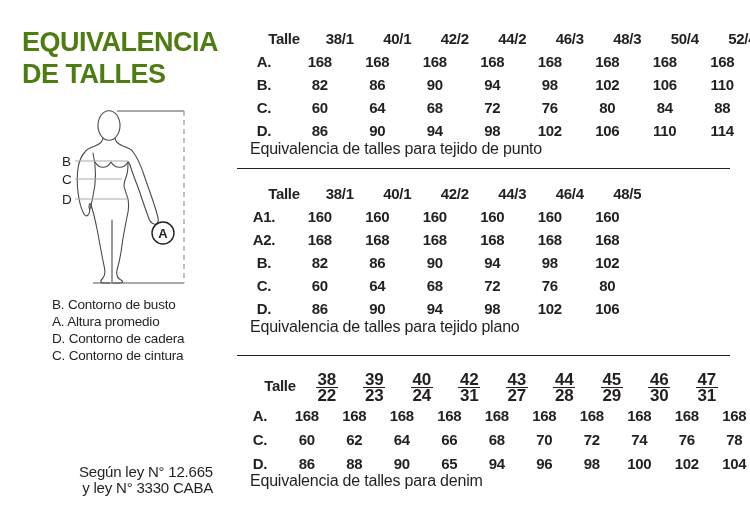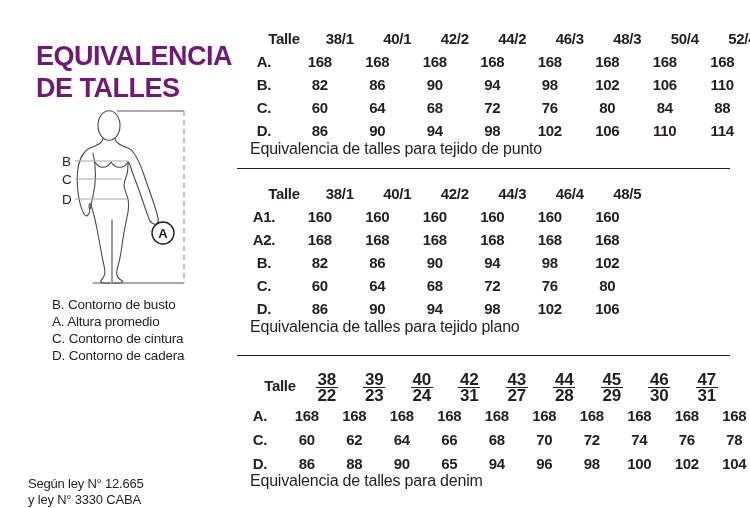--- a/index.html
+++ b/index.html
@@ -2,31 +2,31 @@
 <html><head>
 <meta charset="utf-8">
 <style>
   html,body{margin:0;padding:0;}
   .page{
     position:relative; width:750px; height:508px; background:#ffffff;
     font-family:"Liberation Sans", sans-serif; color:#231f20; overflow:hidden;
   }
   
   .title{
-    position:absolute; left:20px; top:24px; margin:16px;
-    font-size:27px; font-weight:bold; letter-spacing:-0.5px; line-height:32px; color:#701a75;
+    position:absolute; left:20px; top:24px; margin:2px;
+    font-size:27px; font-weight:bold; letter-spacing:-0.5px; line-height:32px; color:#4d7c0f;
   }
   .title span{display:block;}
   
   .figwrap{position:absolute; left:45px; top:98px; width:170px; height:205px;}
   
   .legend{position:absolute; left:52px; top:297px; font-size:13.5px; line-height:16.9px; letter-spacing:-0.2px;}
   
-  .footnote{position:absolute; left:28px; top:476px; width:185px; text-align:left;
-    font-size:13px; line-height:16px; letter-spacing:-0.2px;}
+  .footnote{position:absolute; left:28px; top:464px; width:185px; text-align:right;
+    font-size:15px; line-height:16px; letter-spacing:-0.2px;}
   
   .panel{position:absolute; left:237px; top:0; width:510px; height:508px;}
   .stable{position:absolute; left:0; letter-spacing:-0.3px;}
   .trow{display:flex; height:23px; line-height:23px;}
   .cell{text-align:center; font-size:15px; font-weight:bold; white-space:nowrap;}
   .t12 .lab{width:54px;}
   .t12 .col{width:57.5px;}
   .t3 .lab{width:46px;}
   .t3 .col{width:47.5px;}
   .t3 .trow{height:24px; line-height:24px;}
@@ -92,22 +92,22 @@
       <text x="17" y="86" font-size="13.5" fill="#231f20">C</text>
       <text x="17" y="106" font-size="13.5" fill="#231f20">D</text>
       <circle cx="118" cy="135" r="11" fill="#ffffff" stroke="#231f20" stroke-width="1.4"></circle>
       <text x="118" y="140" font-size="13" font-weight="bold" fill="#231f20" text-anchor="middle">A</text>
     </svg>
   </div>
 
   <div class="legend">
     <div>B. Contorno de busto</div>
     <div>A. Altura promedio</div>
+    <div>D. Contorno de cadera</div>
     <div>C. Contorno de cintura</div>
-    <div>D. Contorno de cadera</div>
   </div>
 
   <div class="footnote">
     <div>Según ley N° 12.665</div>
     <div>y ley N° 3330 CABA</div>
   </div>
 
   <div class="panel">
     <div class="stable t12" style="top:27px">
         <div class="trow hrow">

